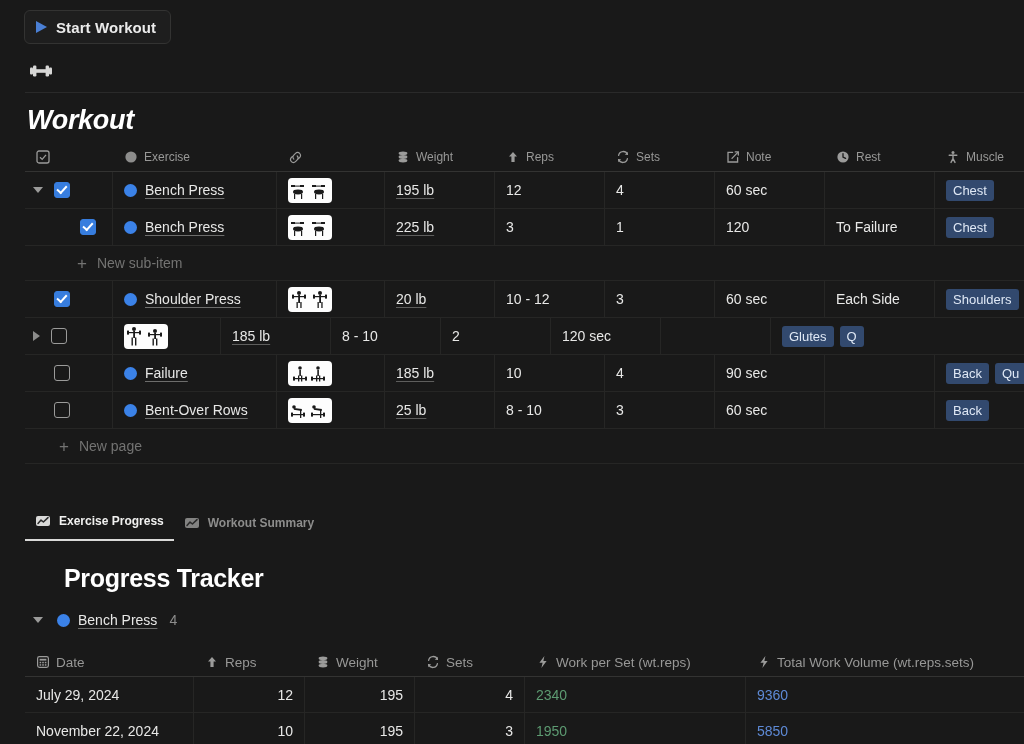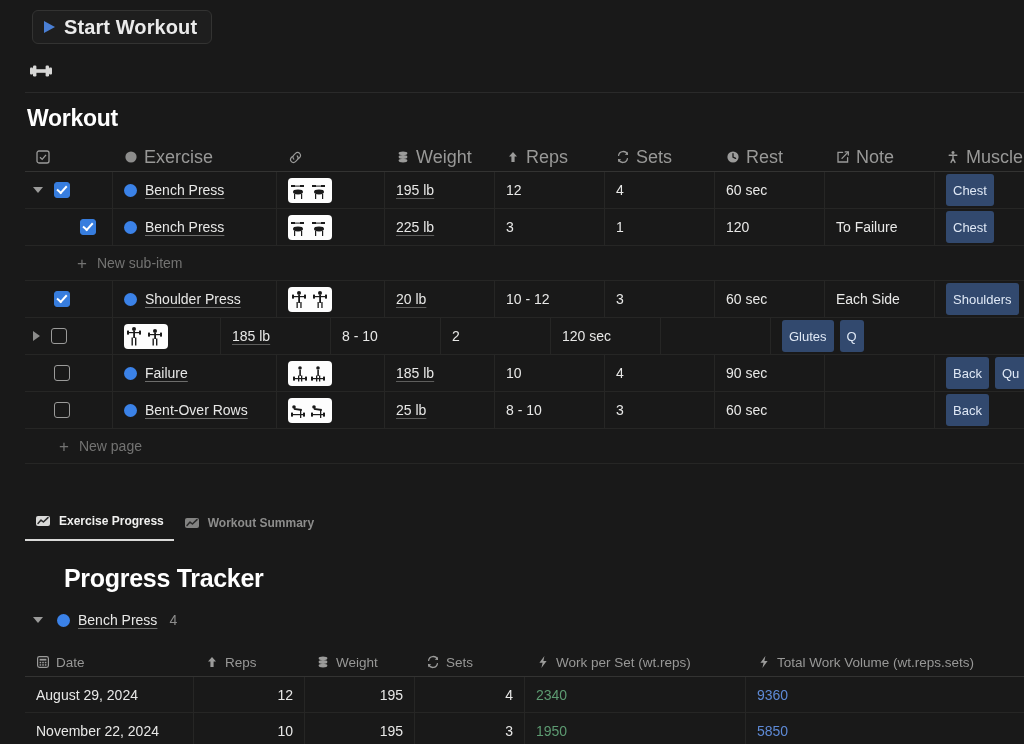--- a/index.html
+++ b/index.html
@@ -7,54 +7,54 @@
     width: 1024px; height: 744px;
     background: #191919;
     font-family: "Liberation Sans", sans-serif;
     color: #e8e8e7;
     overflow: hidden;
   }
   .page { position: relative; width: 1024px; height: 744px; }
 
   
   .start-btn {
-    position: absolute; left: 32px; top: 10px;
+    position: absolute; left: 24px; top: 10px;
     height: 34px; padding: 0 14px 0 11px;
     display: flex; align-items: center; gap: 9px;
     border: 1px solid #333332; border-radius: 6px;
     background: #1e1e1e;
-    font-size: 20px; font-weight: 600; color: #ebebeb;
+    font-size: 15px; font-weight: 600; color: #ebebeb;
     letter-spacing: .1px;
   }
   .play-tri {
     width: 0; height: 0;
     border-left: 11px solid #4a7fd4;
     border-top: 6.5px solid transparent;
     border-bottom: 6.5px solid transparent;
   }
 
   
   .dumbbell-row { position: absolute; left: 30px; top: 58px; height: 26px; display:flex; align-items:center;}
   .dumbbell { display:block; }
 
   
   .hr-top { position: absolute; left: 25px; top: 92px; width: 999px; height: 1px; background: #2a2a2a; }
 
   
   .workout-title {
     position: absolute; left: 27px; top: 105px;
-    font-size: 23px; font-weight: 700; letter-spacing: -.3px; color: #ffffff;
+    font-size: 27px; font-weight: 700; letter-spacing: -.3px; color: #ffffff; font-style: italic;
   }
 
   
   .table-main { position: absolute; left: 25px; top: 143px; width: 1010px; }
   .th-row { display: flex; height: 28px; align-items: center; }
   .th {
     display: flex; align-items: center; gap: 6px;
-    font-size: 18px; color: #989897; height: 28px;
+    font-size: 12px; color: #989897; height: 28px;
     padding-left: 11px; flex: 0 0 auto; overflow: hidden; white-space: nowrap;
   }
   .hdr-line { height: 1px; background: #333332; width: 100%; }
 
   .tr {
     display: flex; height: 37px; align-items: stretch;
     border-bottom: 1px solid #262625;
   }
   .td {
     display: flex; align-items: center;
@@ -110,21 +110,21 @@
   .u-val { text-decoration: underline; text-decoration-color: #5e5e5d; text-underline-offset: 3px; }
 
   .thumb {
     width: 44px; height: 25px; background: #fdfdfd;
     border-radius: 4px; overflow: hidden; position: relative;
   }
   .thumb svg { display:block; }
 
   .tag {
     display: inline-flex; align-items: center;
-    height: 32px; padding: 0 7px; border-radius: 3px;
+    height: 21px; padding: 0 7px; border-radius: 3px;
     background: #32496e; color: #dfe8f5; font-size: 13px;
     margin-right: 6px; flex: 0 0 auto; white-space: nowrap;
   }
 
   .subitem-row {
     display: flex; align-items: center; height: 35px;
     padding-left: 52px; font-size: 14px; color: #737372;
     border-bottom: 1px solid #262625;
   }
   .newpage-row {
@@ -235,34 +235,34 @@
       </div>
       <div class="th c-sets">
         <svg class="ico" width="14" height="14" viewBox="0 0 14 14">
           <path d="M2.6 5.4 A4.6 4.6 0 0 1 11.4 4.4" fill="none" stroke="#9b9b9a" stroke-width="1.3" stroke-linecap="round"></path>
           <path d="M11.4 8.6 A4.6 4.6 0 0 1 2.6 9.6" fill="none" stroke="#9b9b9a" stroke-width="1.3" stroke-linecap="round"></path>
           <path d="M11.8 1.8 L11.8 4.8 L8.8 4.8 Z" fill="#9b9b9a"></path>
           <path d="M2.2 12.2 L2.2 9.2 L5.2 9.2 Z" fill="#9b9b9a"></path>
         </svg>
         <span>Sets</span>
       </div>
-      <div class="th c-rest">
-        <svg class="ico" width="14" height="14" viewBox="0 0 14 14">
-          <circle cx="7" cy="7" r="5.6" fill="#9b9b9a"></circle>
-          <path d="M7 3.6 L7 7 L9.6 8.4" fill="none" stroke="#191919" stroke-width="1.3" stroke-linecap="round"></path>
-        </svg>
-        <span>Rest</span>
-      </div>
       <div class="th c-note">
         <svg class="ico" width="14" height="14" viewBox="0 0 14 14">
           <path d="M11.6 7.6 L11.6 12 L2 12 L2 2.4 L6.6 2.4" fill="none" stroke="#9b9b9a" stroke-width="1.3" stroke-linecap="round"></path>
           <path d="M6 8.4 L11.8 2.4" fill="none" stroke="#9b9b9a" stroke-width="1.3" stroke-linecap="round"></path>
           <path d="M9.2 1.9 L12.3 1.9 L12.3 5" fill="none" stroke="#9b9b9a" stroke-width="1.3" stroke-linecap="round"></path>
         </svg>
         <span>Note</span>
+      </div>
+      <div class="th c-rest">
+        <svg class="ico" width="14" height="14" viewBox="0 0 14 14">
+          <circle cx="7" cy="7" r="5.6" fill="#9b9b9a"></circle>
+          <path d="M7 3.6 L7 7 L9.6 8.4" fill="none" stroke="#191919" stroke-width="1.3" stroke-linecap="round"></path>
+        </svg>
+        <span>Rest</span>
       </div>
       <div class="th c-muscle">
         <svg class="ico" width="14" height="14" viewBox="0 0 14 14">
           <circle cx="7" cy="2.6" r="1.5" fill="#9b9b9a"></circle>
           <path d="M3.2 5.2 L10.8 5.2" stroke="#9b9b9a" stroke-width="1.4" stroke-linecap="round"></path>
           <path d="M7 5 L7 8.6 M7 8.6 L5 12.4 M7 8.6 L9 12.4" stroke="#9b9b9a" stroke-width="1.4" stroke-linecap="round" fill="none"></path>
         </svg>
         <span>Muscle</span>
       </div>
     </div>
@@ -647,21 +647,21 @@
         <svg class="ico" width="14" height="14" viewBox="0 0 14 14">
           <path d="M8.4 1 L3.4 7.8 L6.6 7.8 L5.4 13 L10.6 6.1 L7.4 6.1 Z" fill="#9b9b9a"></path>
         </svg>
         <span>Total Work Volume (wt.reps.sets)</span>
       </div>
     </div>
     <div class="hdr-line"></div>
     <div id="pt-rows">
         <div class="pt-tr">
           <div class="pt-td p-date">
-            <span>August 29, 2024</span>
+            <span>July 29, 2024</span>
           </div>
           <div class="pt-td p-reps num">
             <span>12</span>
           </div>
           <div class="pt-td p-weight num">
             <span>195</span>
           </div>
           <div class="pt-td p-sets num">
             <span>4</span>
           </div>

